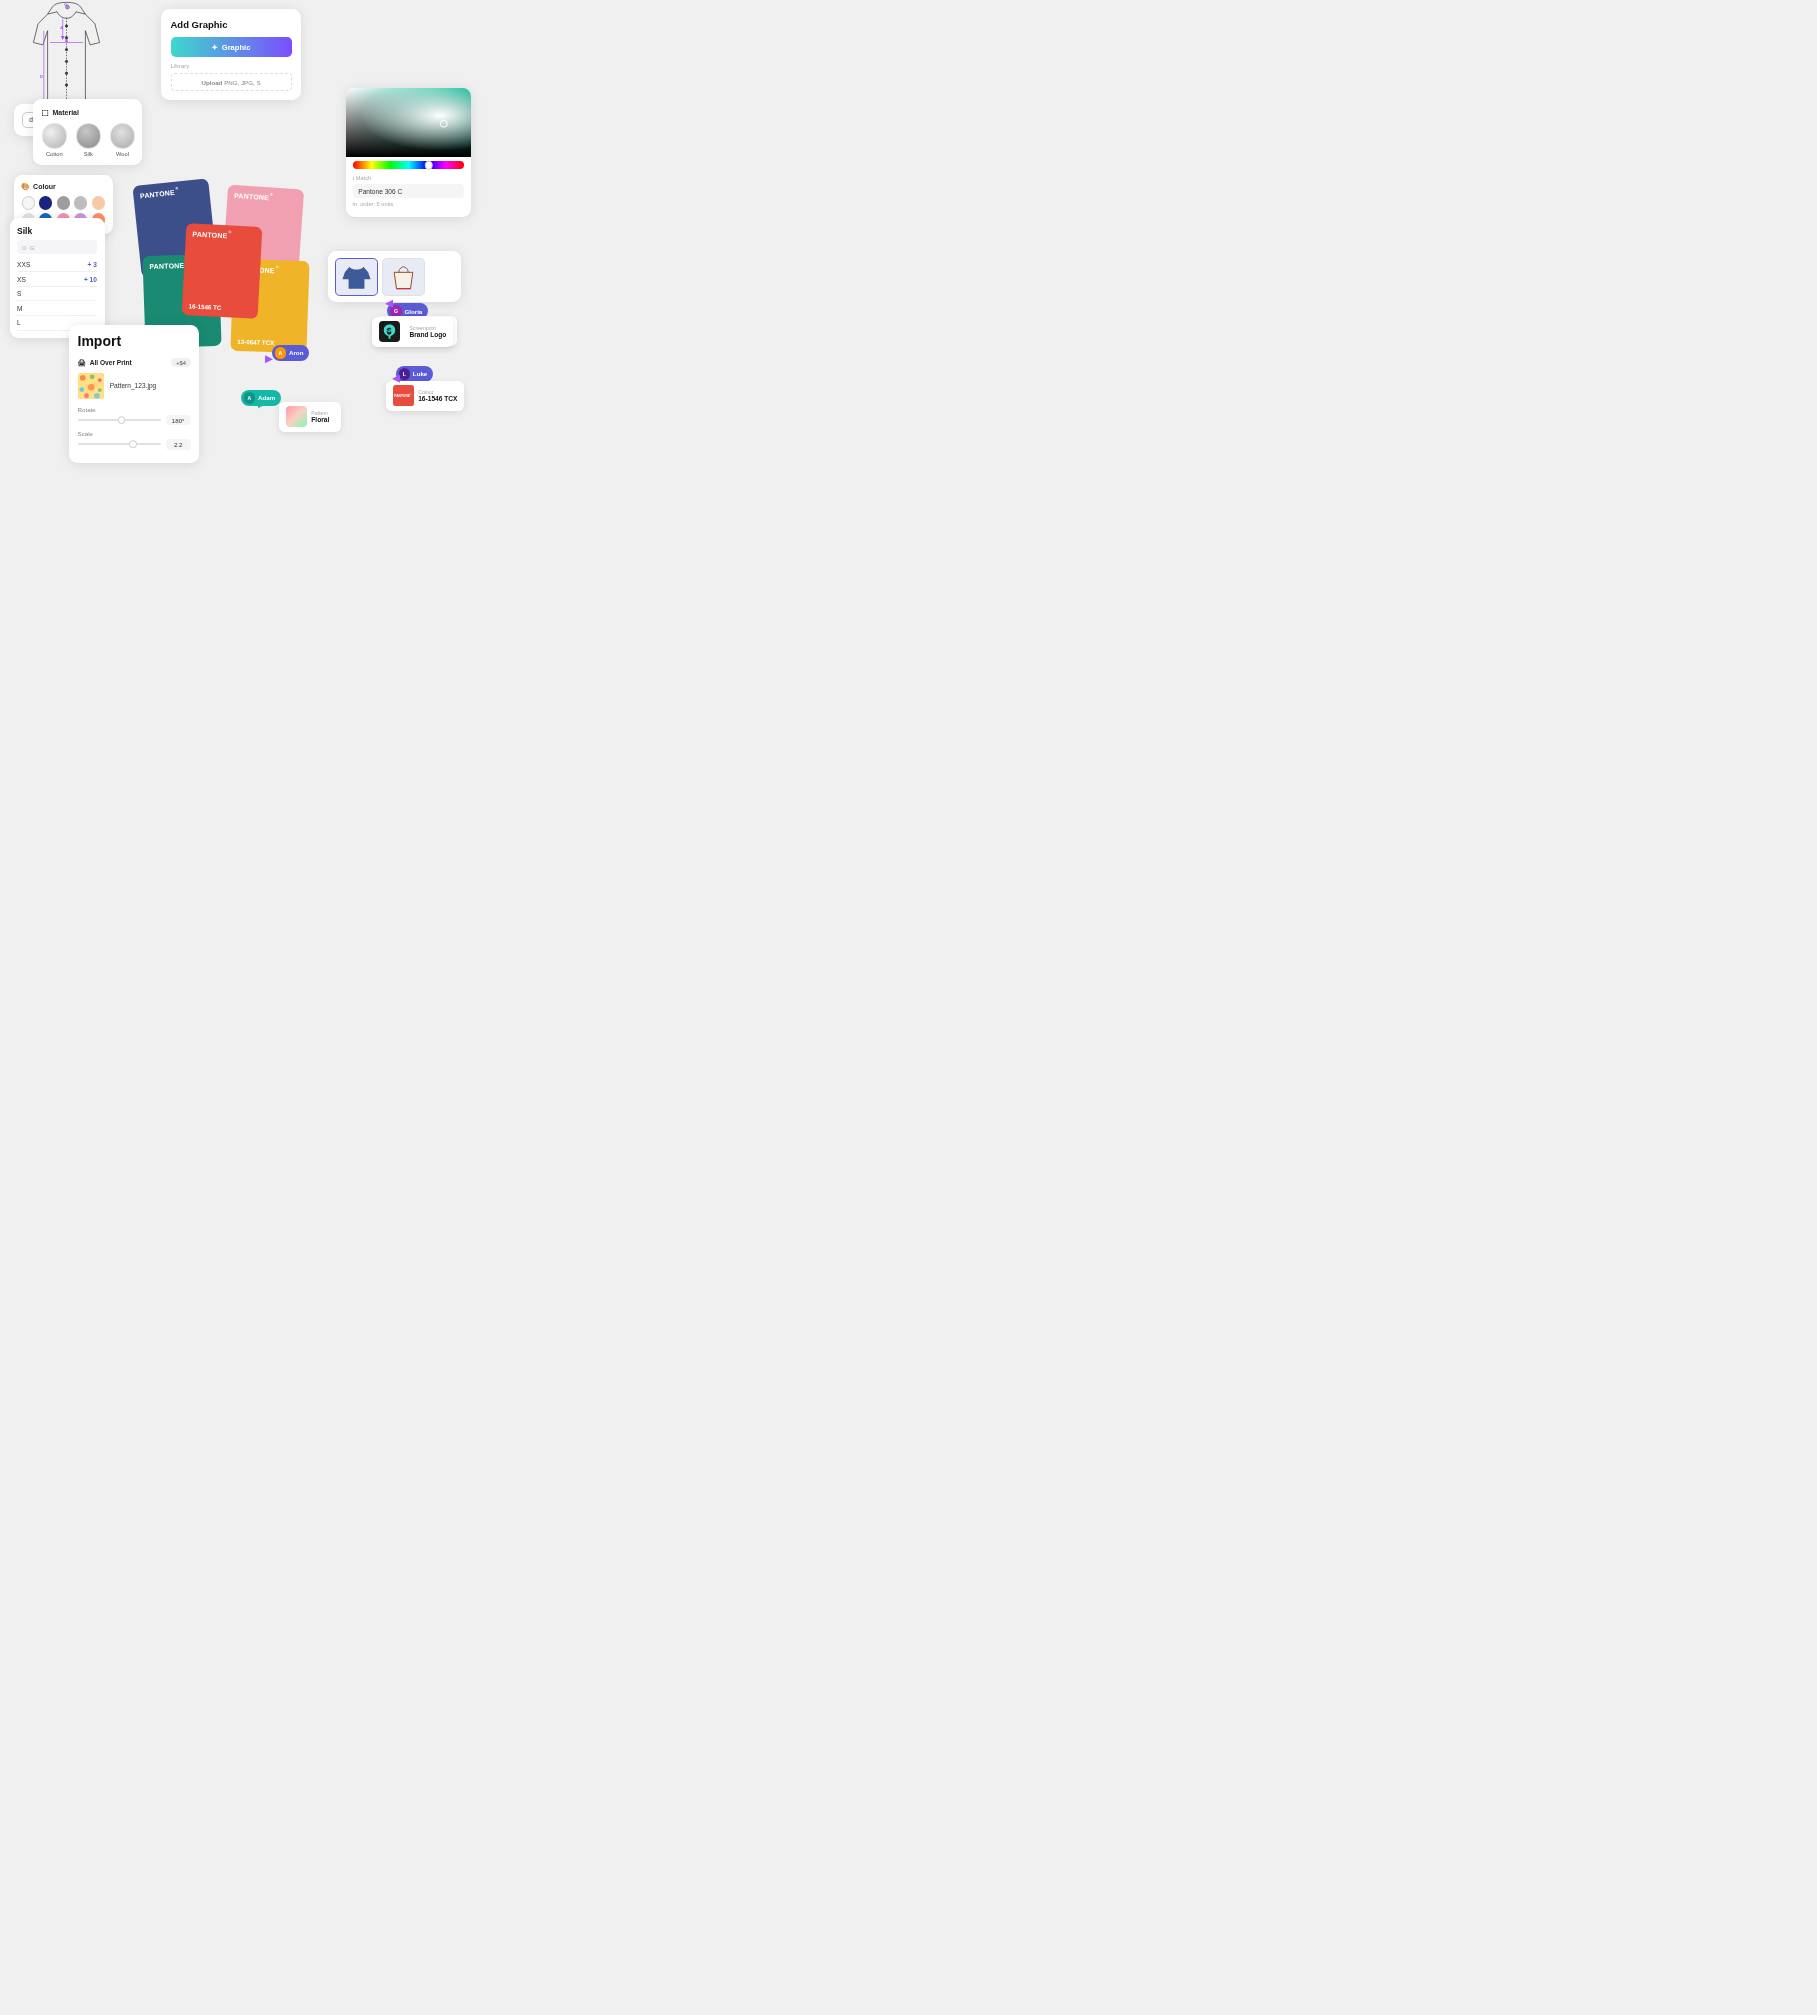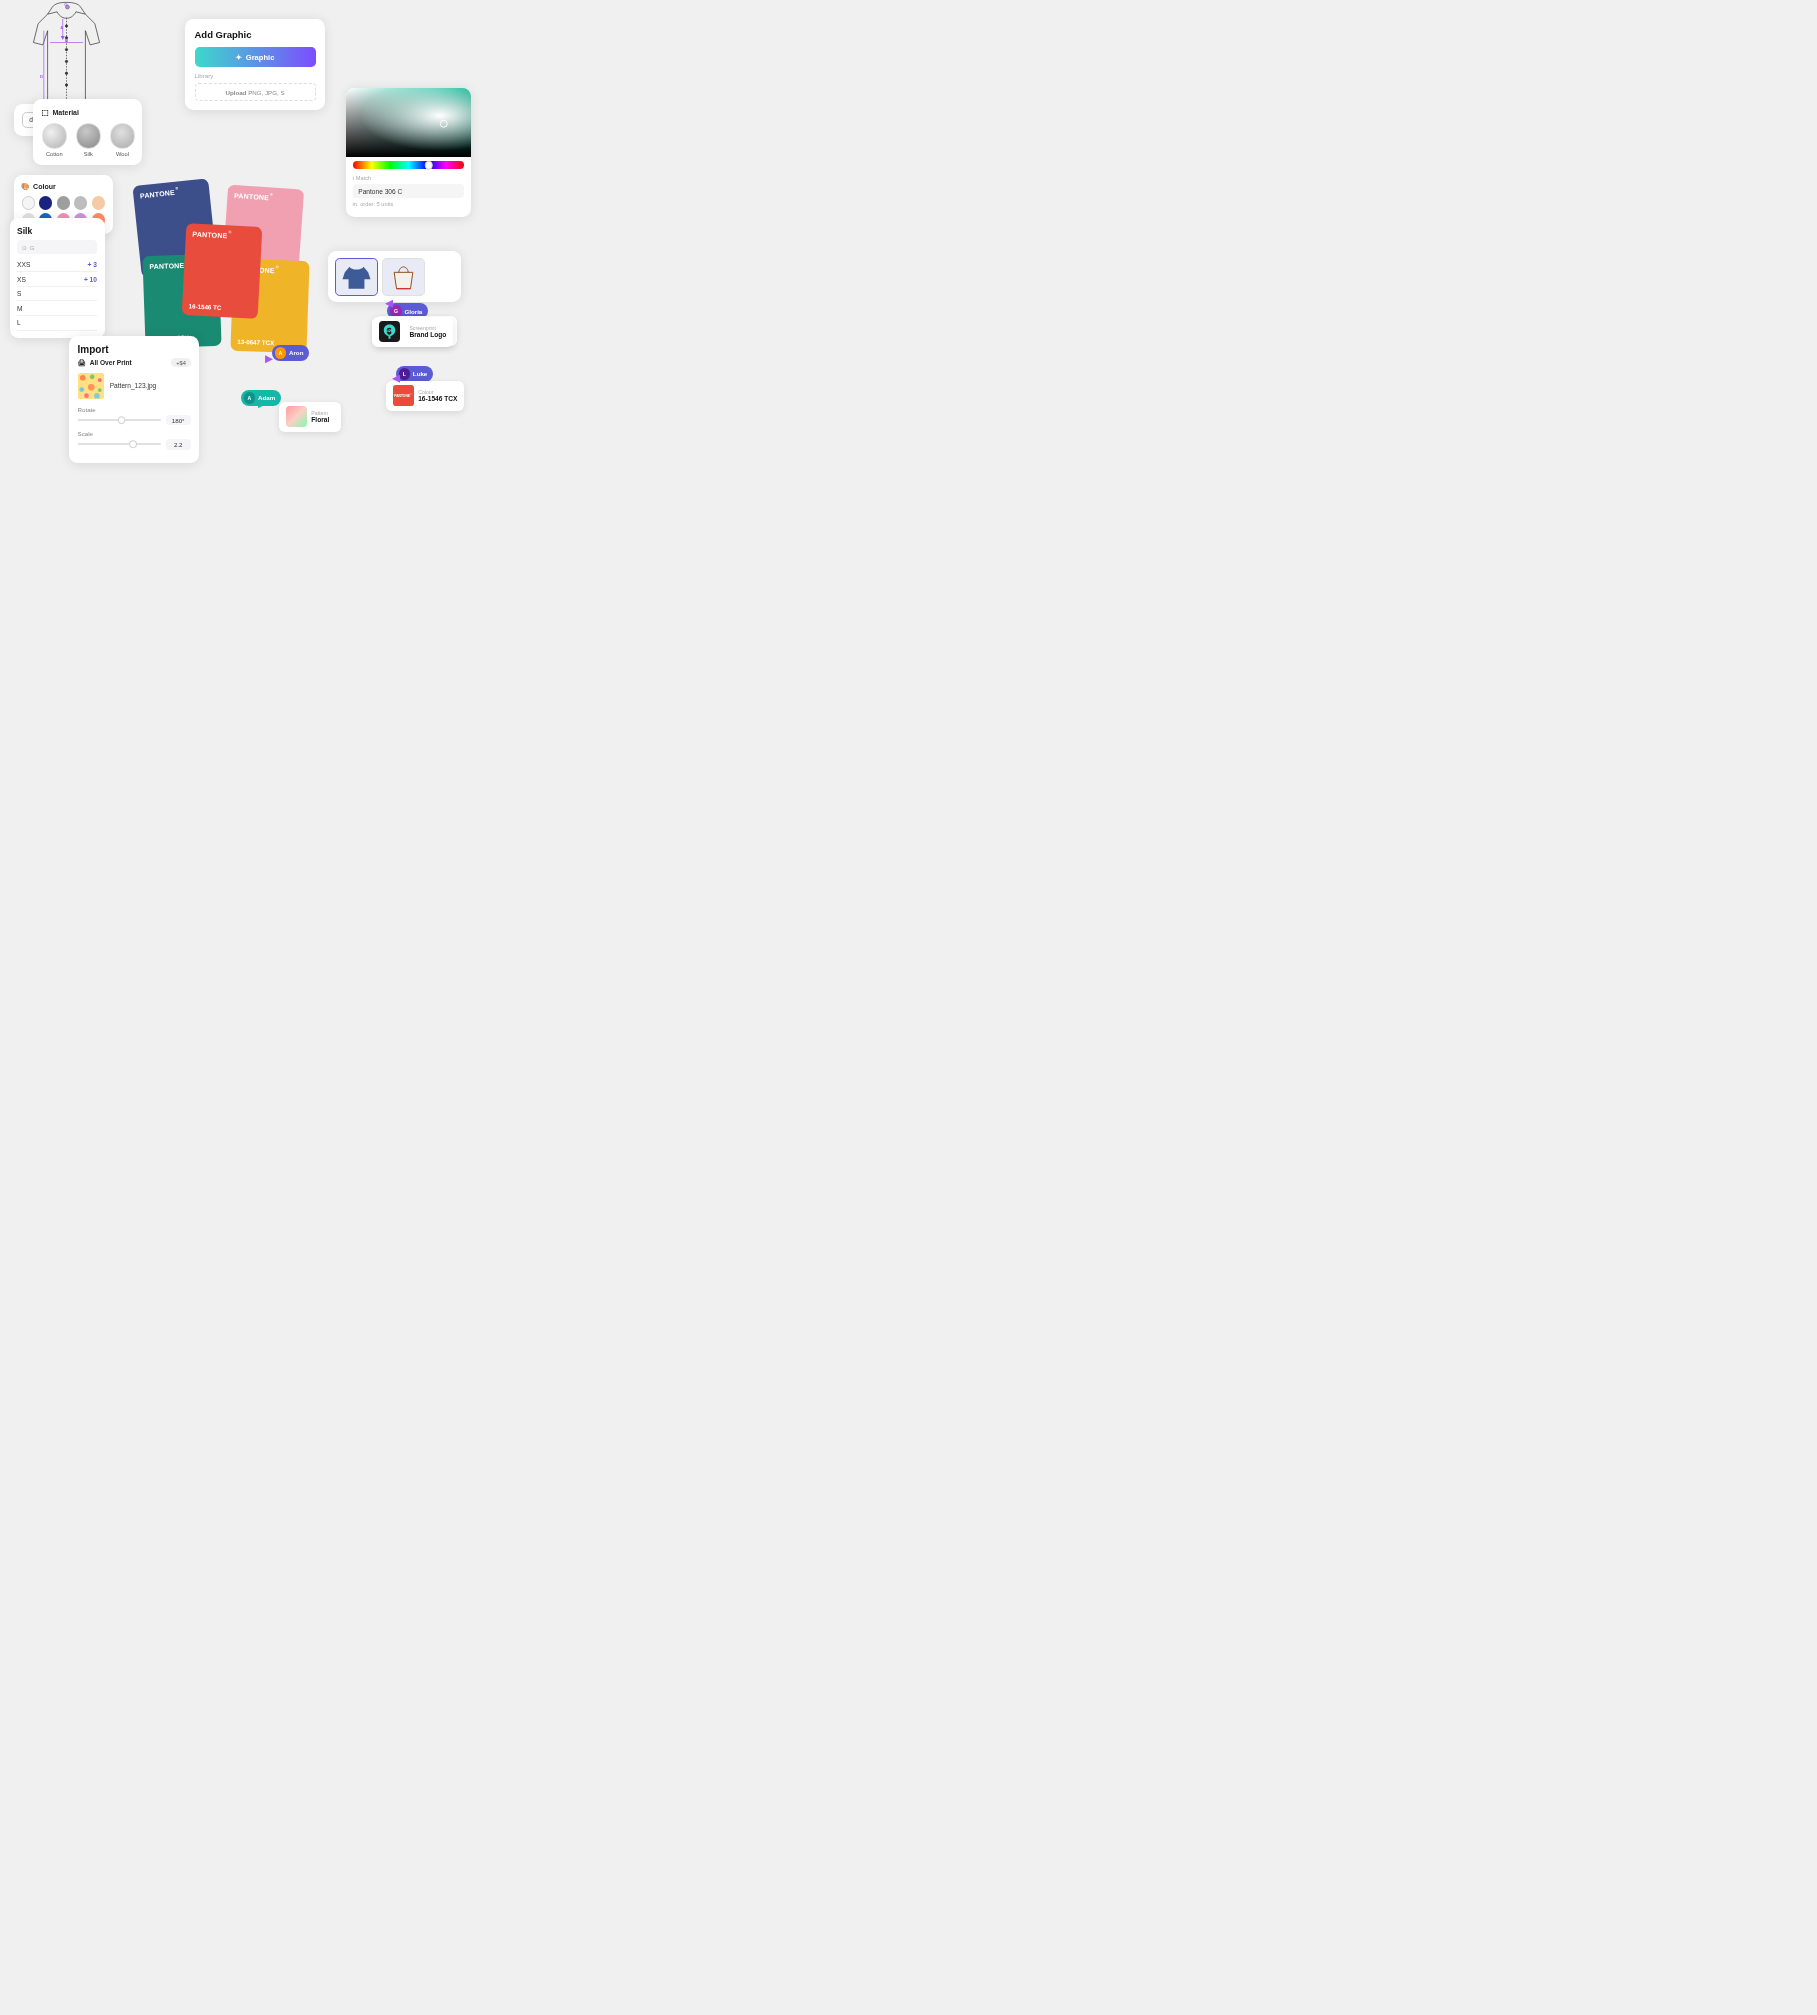--- a/index.html
+++ b/index.html
@@ -15,24 +15,23 @@
     
     .card {
       position: absolute;
       background: #fff;
       border-radius: 8.5px;
       box-shadow: 0 1.9px 11.4px rgba(0,0,0,0.10);
     }
 
     
     .add-graphic-card {
-      top: 19px; left: 161px;
+      top: 9px; left: 161px;
       width: 140px;
       padding: 10.4px 9.5px 8.5px;
-      margin-left: 24px;
     }
     .add-graphic-card h3 {
       font-size: 9.5px; font-weight: 700; color: #111; margin-bottom: 6.6px;
     }
     .generate-btn {
       width: 100%;
       padding: 5.7px;
       border: none;
       border-radius: 4.7px;
       background: linear-gradient(90deg, #3dd9cc 0%, #7c4dff 100%);
@@ -214,21 +213,21 @@
     }
     .product-thumb.selected { border-color: #5b5bd6; border-width: 0.9px; }
 
     
     .import-card {
       bottom: 40px; left: 69px;
       width: 130px;
       padding: 8.5px;
     }
     .import-title {
-      font-size: 10px; font-weight: 700; color: #111; margin-bottom: 3px;
+      font-size: 14px; font-weight: 700; color: #111; margin-bottom: 9px;
     }
     .print-row {
       display: flex; align-items: center; justify-content: space-between;
       margin-bottom: 5.7px;
     }
     .print-label {
       display: flex; align-items: center; gap: 3.8px;
       font-size: 6.6px; font-weight: 600; color: #222;
     }
     .price-badge {

